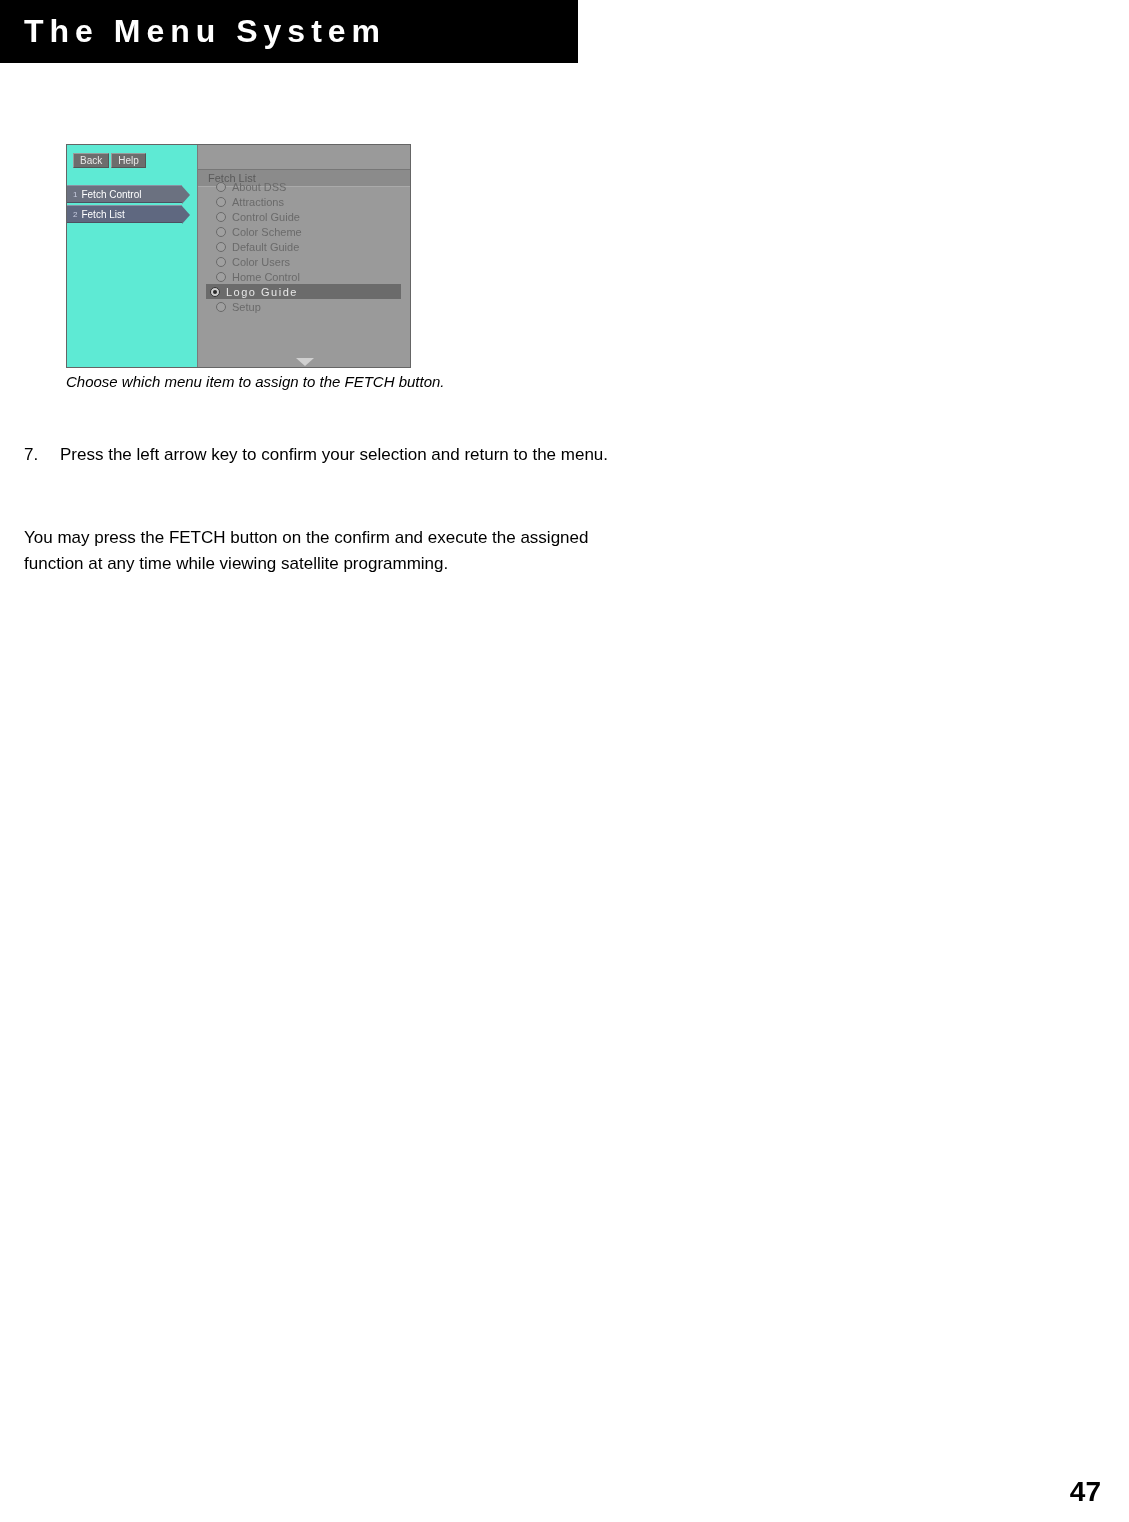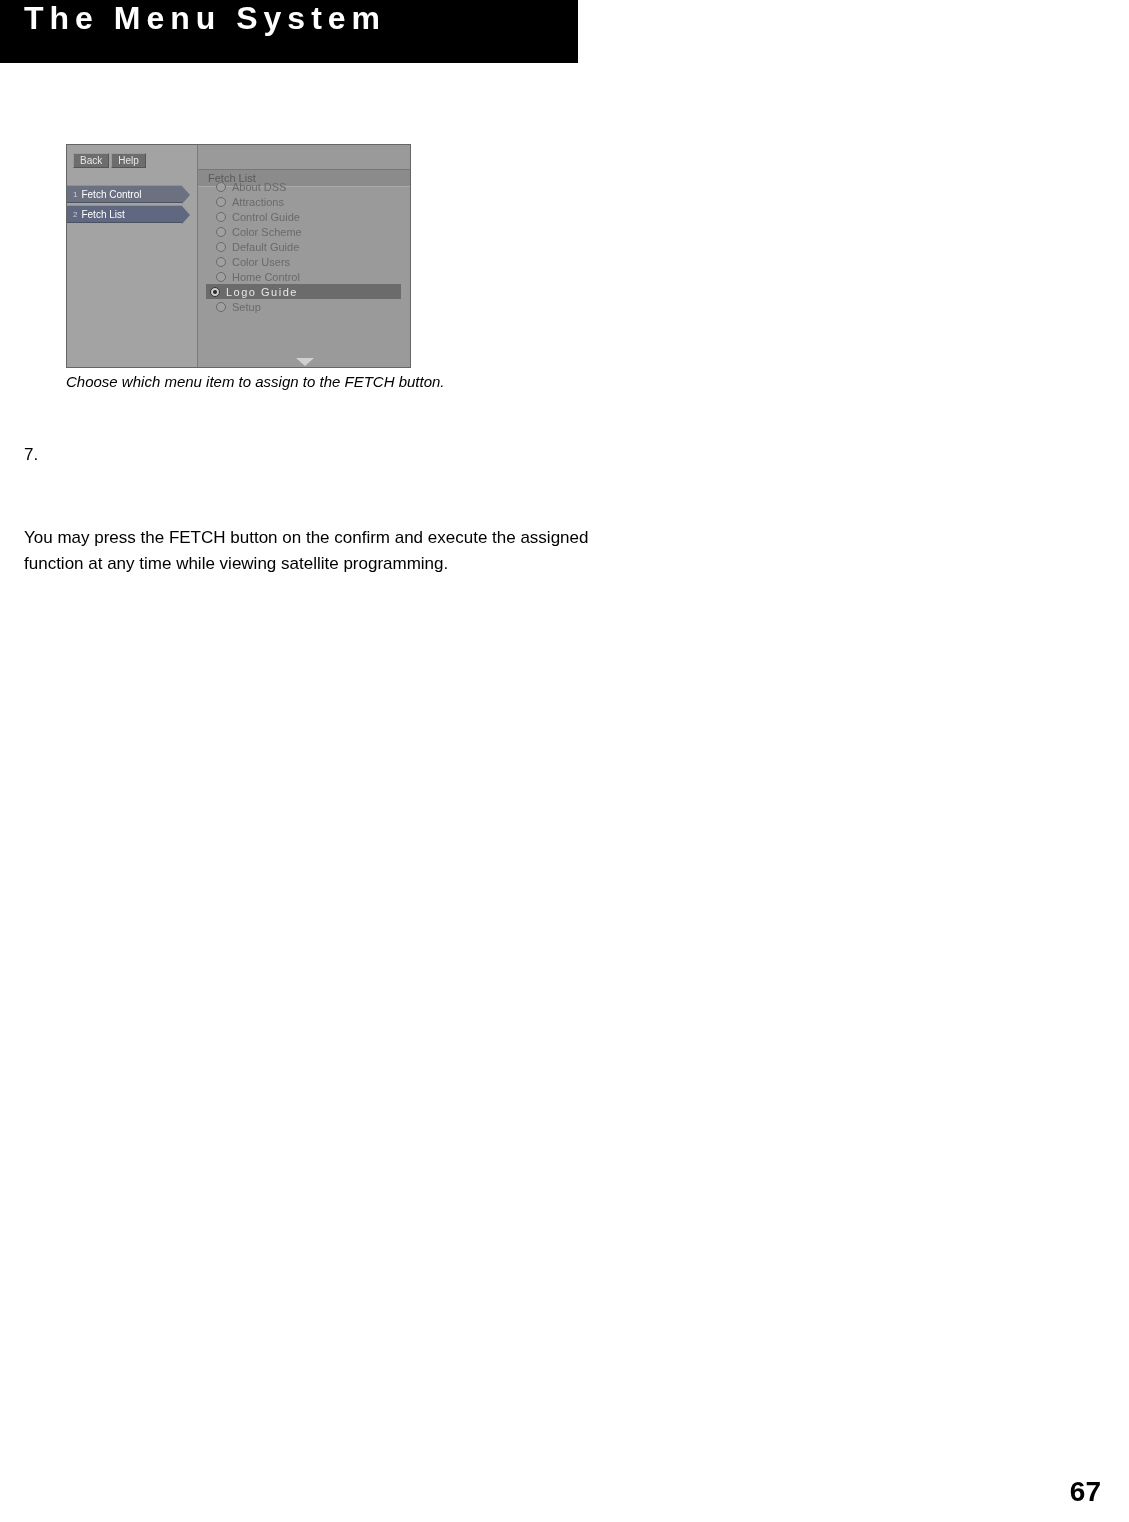--- a/index.html
+++ b/index.html
@@ -6,35 +6,36 @@
   html, body { width: 1129px; height: 1522px; background: #ffffff; font-family: Verdana, Geneva, sans-serif; color: #000; }
   .page { position: relative; width: 1129px; height: 1522px; }
 
   
   .header-bar {
     position: absolute;
     left: 0; top: 0;
     width: 578px; height: 63px;
     background: #000000;
     display: flex;
+    align-items: center;
     padding-left: 24px;
   }
   .header-title {
     color: #ffffff;
     font-size: 32px;
     font-weight: bold;
     letter-spacing: 6px;
   }
 
   
   .tv-screenshot {
     position: absolute;
     left: 66px; top: 144px;
     width: 345px; height: 224px;
-    background: #a3a3a3;
+    background: #5eead4;
     border: 1px solid #656565;
     overflow: hidden;
   }
   .tv-toolbar {
     position: absolute;
     left: 6px; top: 8px;
     display: flex;
     gap: 2px;
   }
   .tv-btn {
@@ -271,19 +272,20 @@
       <div class="tv-down-indicator">
         <div class="tri"></div>
       </div>
     </div>
   </div>
 
   <div class="caption">Choose which menu item to assign to the FETCH button.</div>
 
   <div class="step">
     <div class="num">7.</div>
+    <div>Press the left arrow key to confirm your selection and return to the menu.</div>
   </div>
 
   <div class="para">You may press the FETCH button on the confirm and execute the assigned function at any time while viewing satellite programming.</div>
 
-  <div class="page-number">67</div>
+  <div class="page-number">47</div>
 
 </div>
 
 </body></html>

